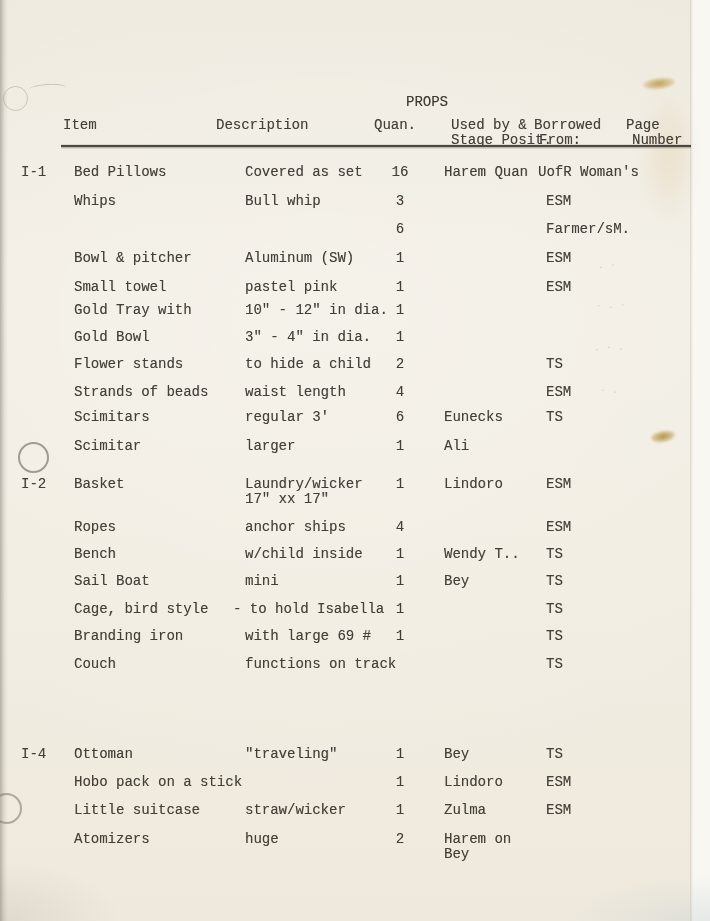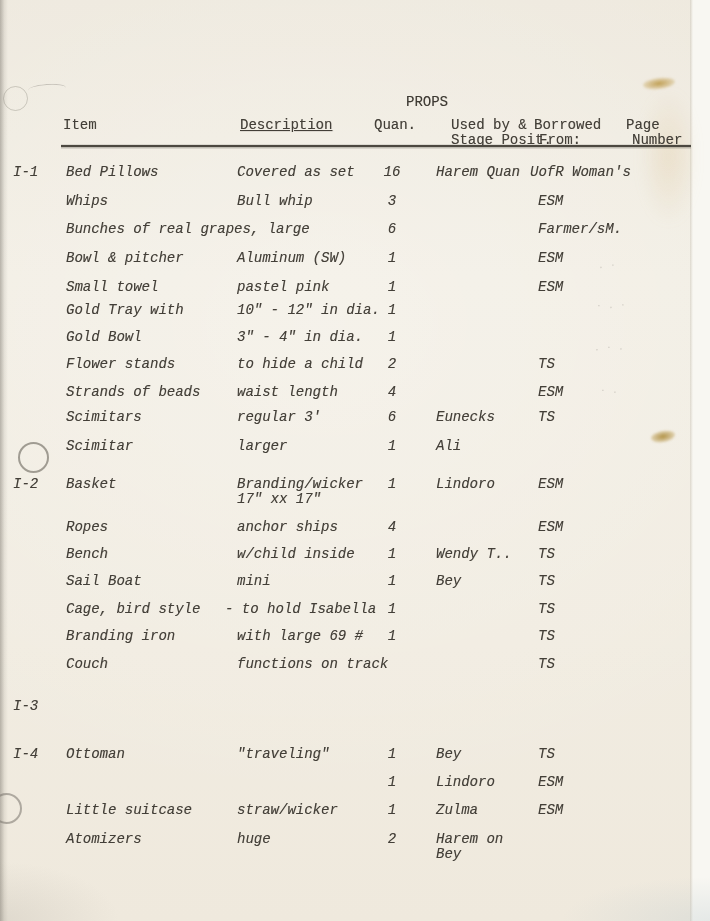--- a/index.html
+++ b/index.html
@@ -10,21 +10,21 @@
     overflow:hidden;
     font-family:"Liberation Mono","DejaVu Sans Mono",monospace;
     font-size:14px;
     color:#433f38;
     background:
       radial-gradient(ellipse 900px 700px at 45% 35%, rgba(255,255,255,0.25), rgba(0,0,0,0) 70%),
       linear-gradient(180deg,#eee9de 0%,#f2eee4 30%,#f1ece1 70%,#efe9dd 100%);
     text-shadow:0.3px 0.3px 0.6px rgba(67,63,56,0.4);
   }
   .c,.h{position:absolute;white-space:nowrap;}
-  .row{position:absolute;left:4px;width:574px;height:18px;font-style:italic;}
+  .row{position:absolute;left:12px;width:574px;height:18px;}
   .sec{left:9px;}
   .item{left:62px;}
   .desc{left:233px;}
   .desc.shift{left:221px;}
   .quan{left:374px;width:28px;text-align:center;}
   .used{left:432px;}
   .bor{left:534px;}
   .bor.shift-b{left:526px;}
   .line2{top:15px;}
   .title{left:265px;top:60px;letter-spacing:0.3px;color:#3e3a33;}
@@ -73,21 +73,21 @@
   <div class="wash-right"></div>
   <div class="pencil"></div>
   <div class="ghost" style="left:598px;top:260px;">. ·</div>
   <div class="ghost" style="left:596px;top:300px;">· . ·</div>
   <div class="ghost" style="left:594px;top:342px;">. · .</div>
   <div class="ghost" style="left:600px;top:385px;">· .</div>
 
   <div class="h subtitle">PROPS</div>
 
   <div class="h" style="left:63px;top:117px;">Item</div>
-  <div class="h" style="left:240px;top:117px;text-decoration:underline;">Description</div>
+  <div class="h" style="left:216px;top:117px;">Description</div>
   <div class="h" style="left:374px;top:117px;">Quan.</div>
   <div class="h" style="left:451px;top:117px;">Used by &amp;</div>
   <div class="h" style="left:451px;top:132px;">Stage Posit.</div>
   <div class="h" style="left:534px;top:117px;">Borrowed</div>
   <div class="h" style="left:539px;top:132px;">From:</div>
   <div class="h" style="left:626px;top:117px;">Page</div>
   <div class="h" style="left:632px;top:132px;">Number</div>
   <div class="rule"></div>
 
   <div class="row" style="top:164px;">
@@ -98,21 +98,20 @@
     <span class="c used">Harem Quan</span>
     <span class="c bor shift-b">UofR Woman's</span>
   </div>
   <div class="row" style="top:193px;">
     <span class="c item">Whips</span>
     <span class="c desc">Bull whip</span>
     <span class="c quan">3</span>
     <span class="c bor">ESM</span>
   </div>
   <div class="row" style="top:221px;">
-    <span class="c item">Bunches of real grapes, large</span>
     <span class="c quan">6</span>
     <span class="c bor">Farmer/sM.</span>
   </div>
   <div class="row" style="top:250px;">
     <span class="c item">Bowl &amp; pitcher</span>
     <span class="c desc">Aluminum (SW)</span>
     <span class="c quan">1</span>
     <span class="c bor">ESM</span>
   </div>
   <div class="row" style="top:279px;">
@@ -152,21 +151,21 @@
   </div>
   <div class="row" style="top:438px;">
     <span class="c item">Scimitar</span>
     <span class="c desc">larger</span>
     <span class="c quan">1</span>
     <span class="c used">Ali</span>
   </div>
   <div class="row" style="top:476px;">
     <span class="c sec">I-2</span>
     <span class="c item">Basket</span>
-    <span class="c desc">Branding/wicker</span>
+    <span class="c desc">Laundry/wicker</span>
     <span class="c desc line2">17" xx 17"</span>
     <span class="c quan">1</span>
     <span class="c used">Lindoro</span>
     <span class="c bor">ESM</span>
   </div>
   <div class="row" style="top:519px;">
     <span class="c item">Ropes</span>
     <span class="c desc">anchor ships</span>
     <span class="c quan">4</span>
     <span class="c bor">ESM</span>
@@ -195,32 +194,30 @@
     <span class="c item">Branding iron</span>
     <span class="c desc">with large 69 #</span>
     <span class="c quan">1</span>
     <span class="c bor">TS</span>
   </div>
   <div class="row" style="top:656px;">
     <span class="c item">Couch</span>
     <span class="c desc">functions on track</span>
     <span class="c bor">TS</span>
   </div>
-  <div class="row" style="top:698px;">
-    <span class="c sec">I-3</span>
-  </div>
   <div class="row" style="top:746px;">
     <span class="c sec">I-4</span>
     <span class="c item">Ottoman</span>
     <span class="c desc">"traveling"</span>
     <span class="c quan">1</span>
     <span class="c used">Bey</span>
     <span class="c bor">TS</span>
   </div>
   <div class="row" style="top:774px;">
+    <span class="c item">Hobo pack on a stick</span>
     <span class="c quan">1</span>
     <span class="c used">Lindoro</span>
     <span class="c bor">ESM</span>
   </div>
   <div class="row" style="top:802px;">
     <span class="c item">Little suitcase</span>
     <span class="c desc">straw/wicker</span>
     <span class="c quan">1</span>
     <span class="c used">Zulma</span>
     <span class="c bor">ESM</span>

